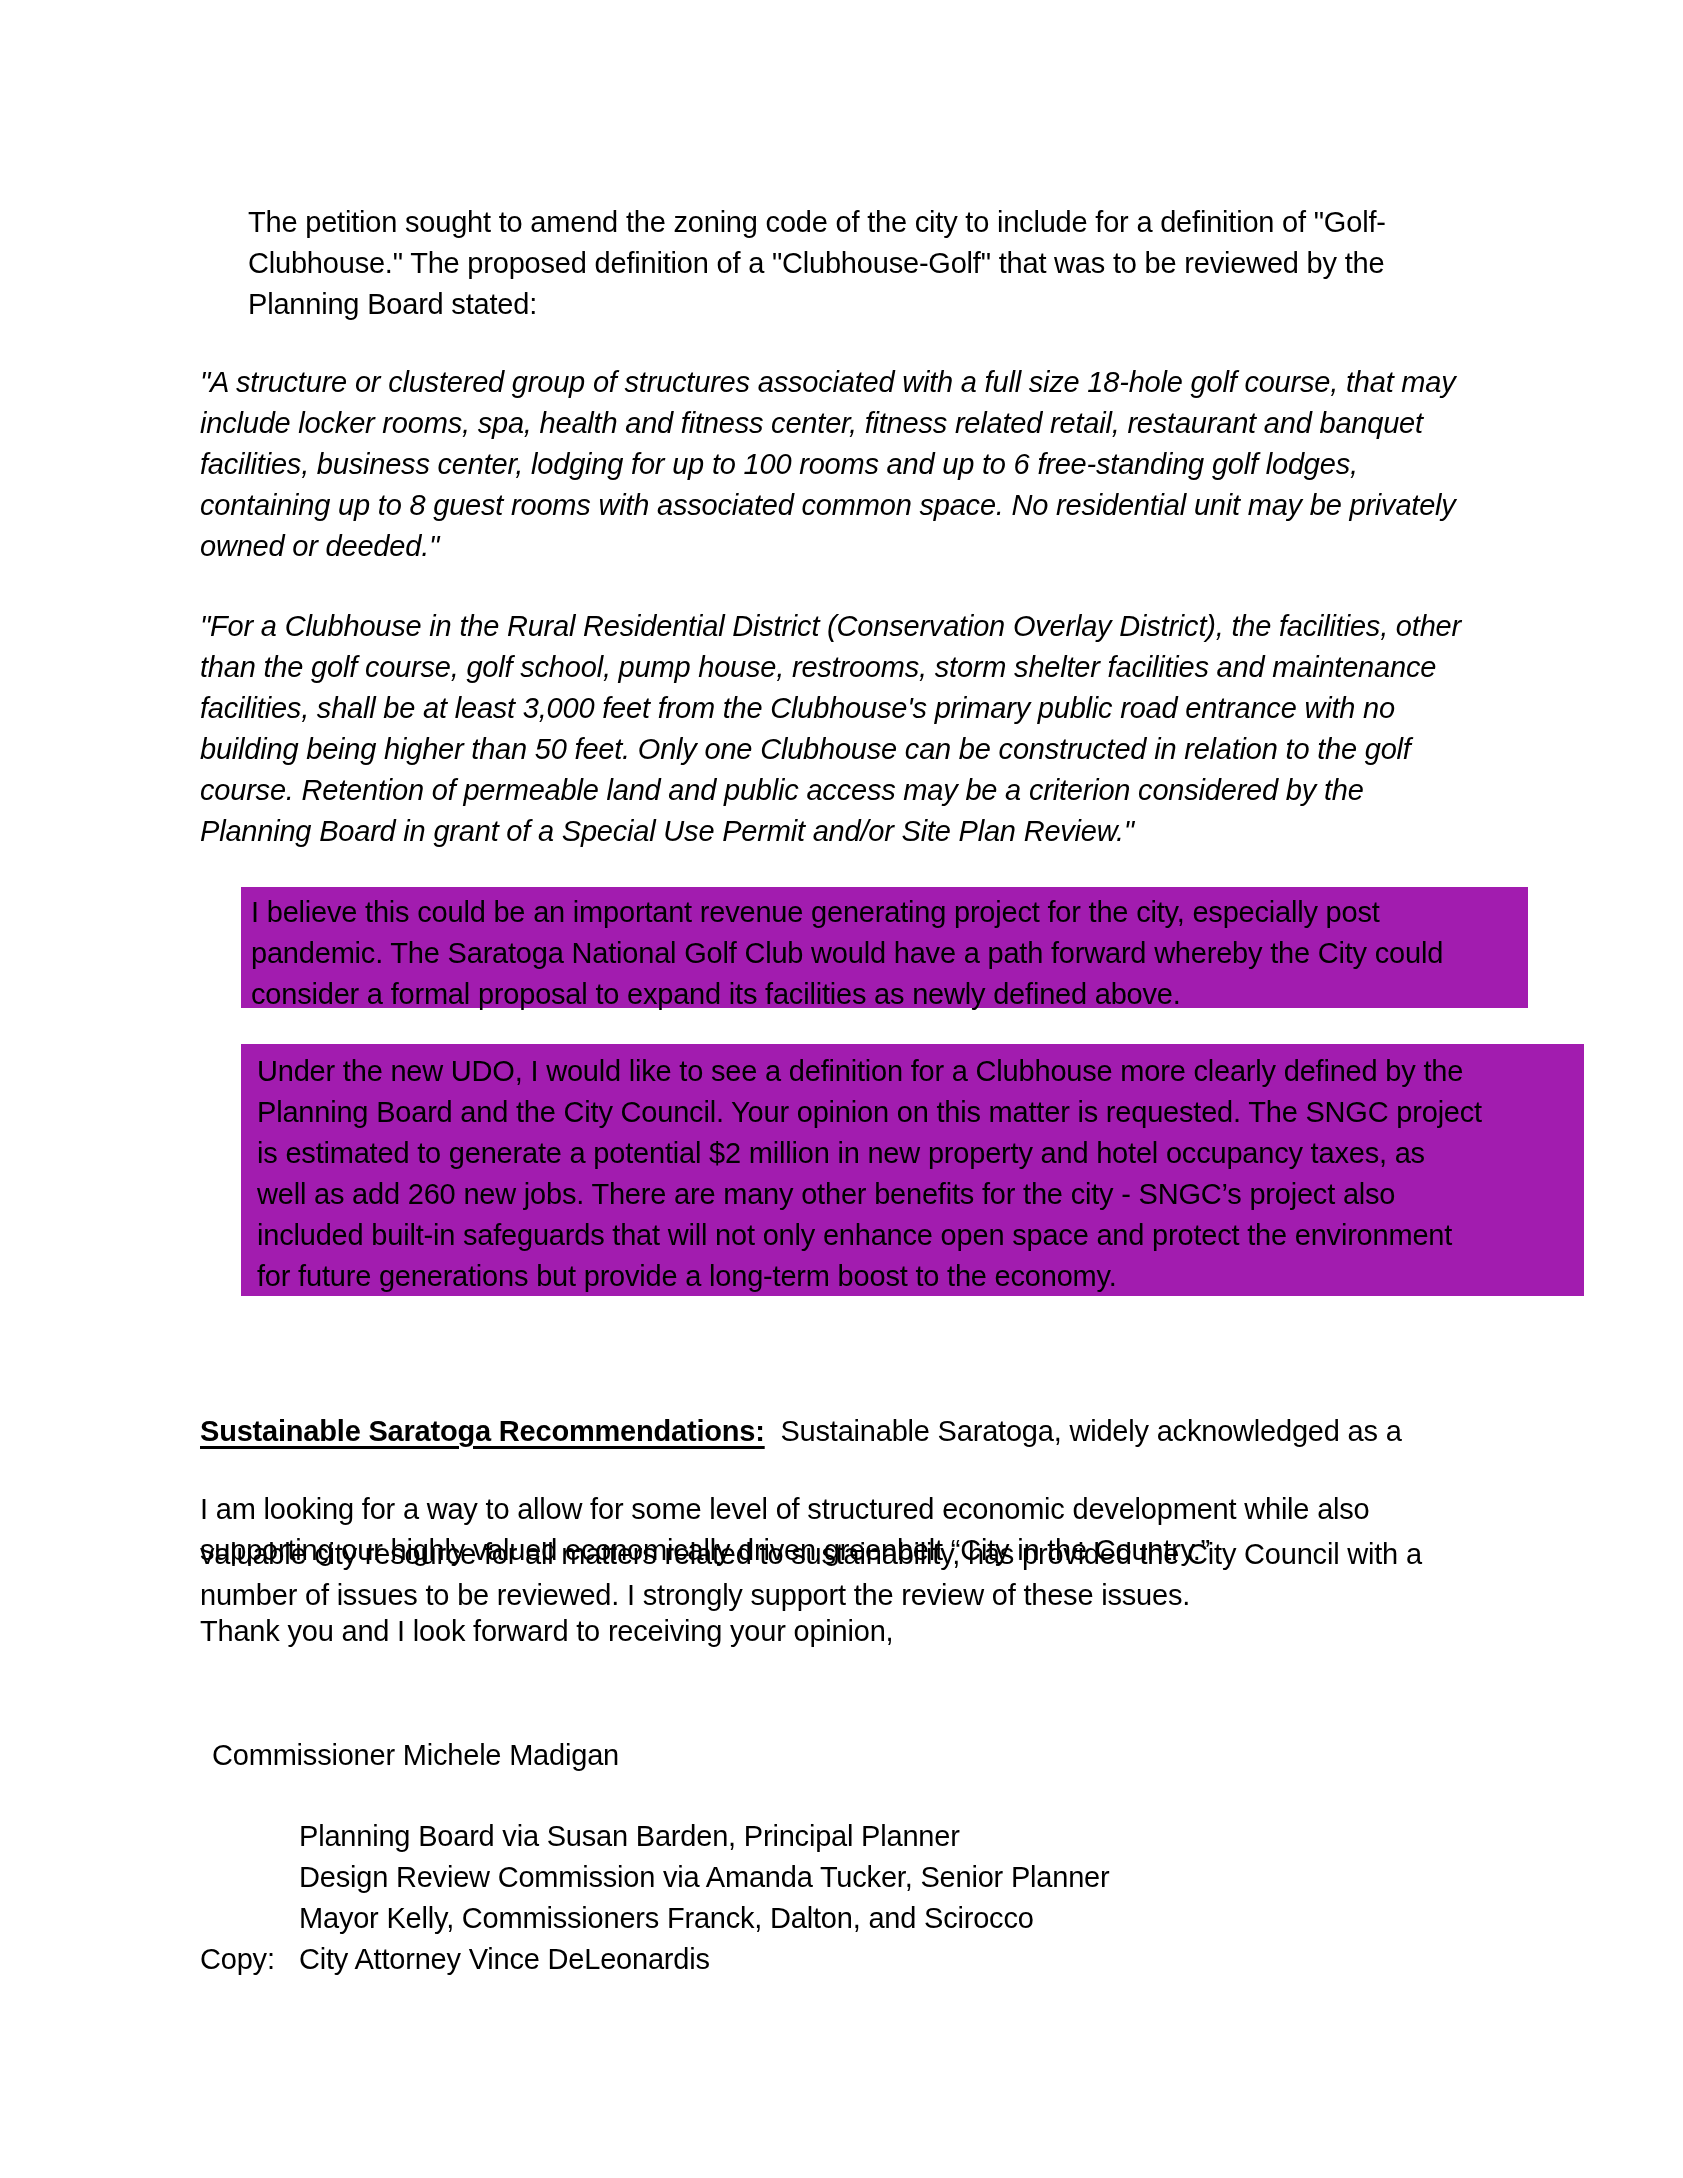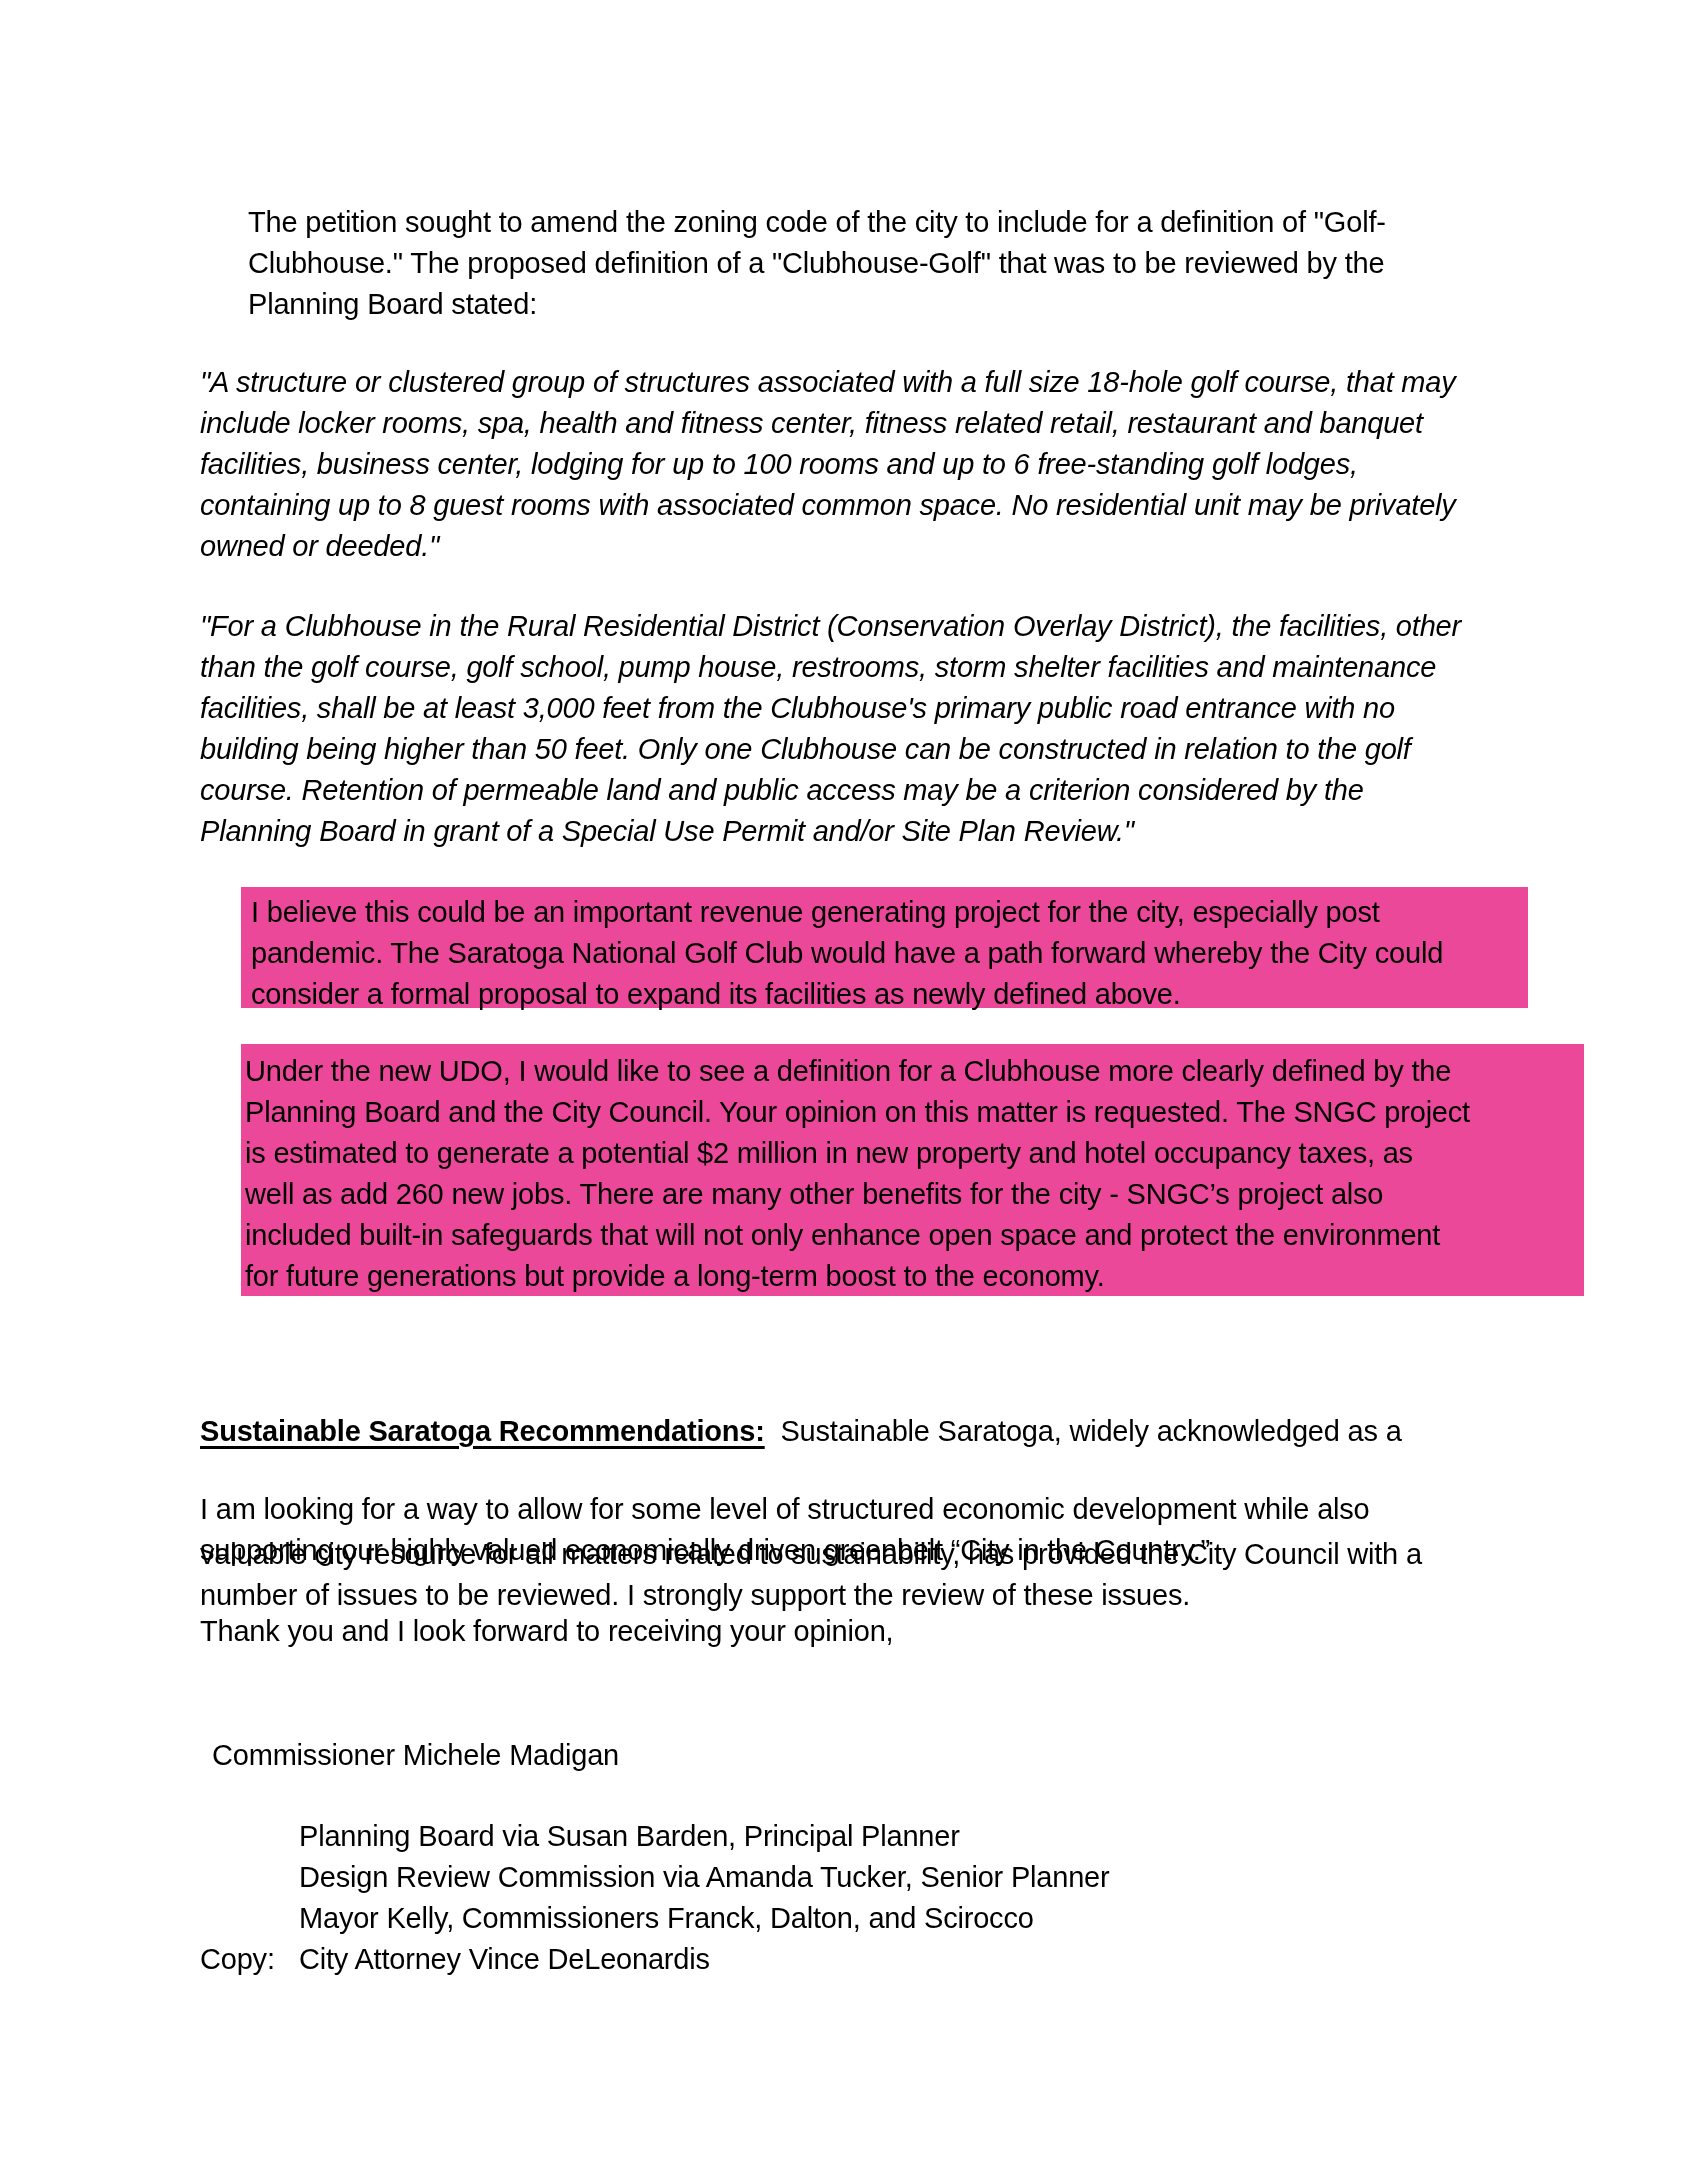--- a/index.html
+++ b/index.html
@@ -10,27 +10,27 @@
   }
   .para{
     position:absolute;
     font-size:29px;line-height:41px;letter-spacing:-0.2px;
     white-space:pre;
   }
   .para .line{white-space:pre;}
   .italic{font-style:italic;}
   .highlight-block{
     position:absolute;
-    background:#ec4899;
+    background:#a21caf;
     font-size:29px;line-height:41px;letter-spacing:-0.2px;
     white-space:pre;
     box-sizing:border-box;
   }
   .hl1{top:887px;left:241px;width:1287px;height:121px;padding:5px 0 0 10px;}
-  .hl2{top:1044px;left:241px;width:1343px;height:252px;padding:7px 0 0 4px;}
+  .hl2{top:1044px;left:241px;width:1343px;height:252px;padding:7px 0 0 16px;}
   .p-petition{top:202px;left:248px;}
   .p-quote1{top:362px;left:200px;}
   .p-quote2{top:606px;left:200px;}
   .p-recommend{top:1329px;left:200px;}
   .p-economic{top:1489px;left:200px;}
   .p-closing{top:1611px;left:200px;text-align:center;}
   .p-signature{top:1735px;left:212px;text-align:center;}
   .p-copy{top:1816px;left:200px;display:flex;align-items:flex-end;}
   .copy-label{width:99px;flex:0 0 auto;}
   .bold-underline{

